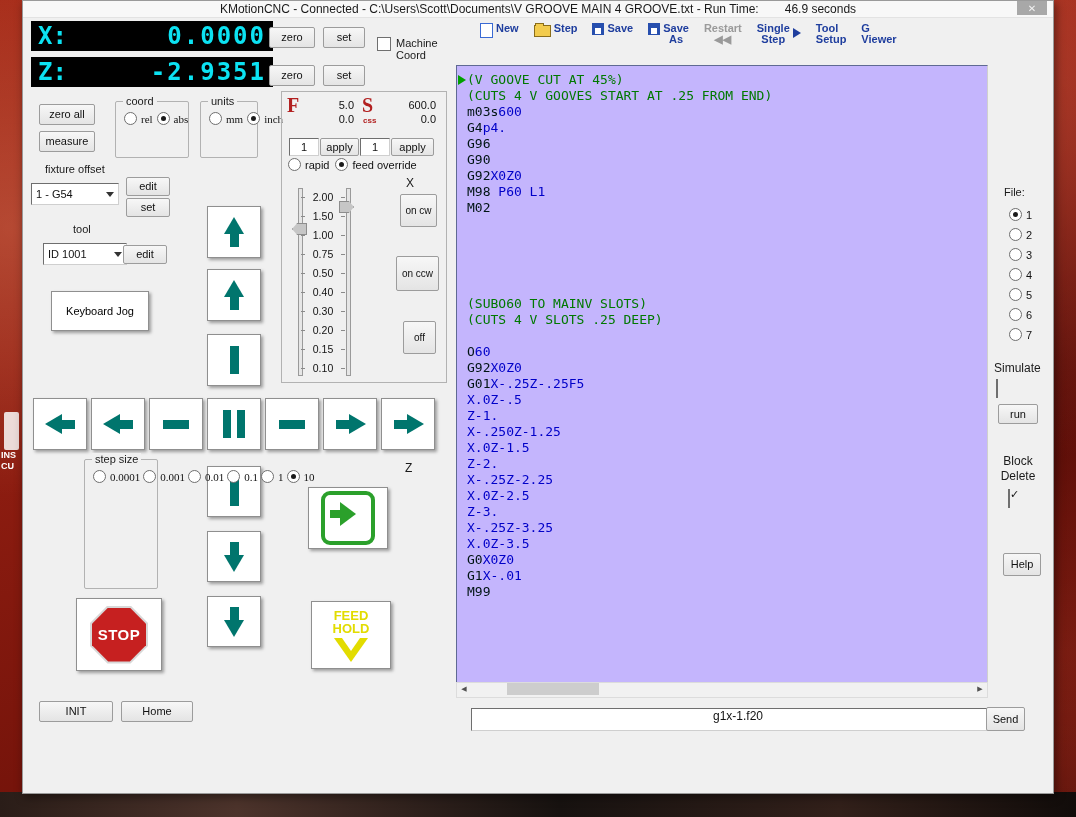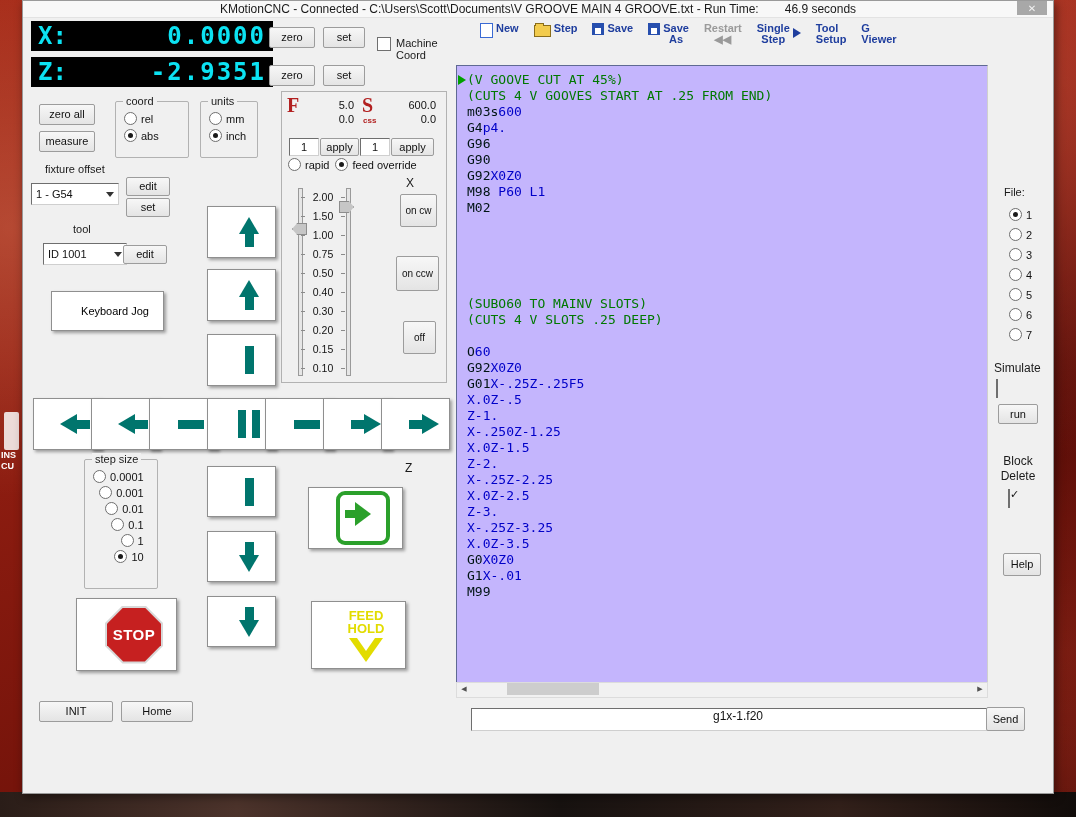--- a/index.html
+++ b/index.html
@@ -24,26 +24,26 @@
     display:flex;align-items:center;justify-content:center;font-size:12px;color:#1a1a1a;white-space:nowrap;}
   .title-runtime{margin-left:26px;}
   .close-btn{position:absolute;right:6px;top:0;width:30px;height:14px;background:#a8a8a8;color:#f2f2f2;
     font-size:10px;display:flex;align-items:center;justify-content:center;cursor:pointer;}
 
   
   .abs{position:absolute;}
   .btn{position:absolute;background:linear-gradient(#f7f7f7,#e4e4e4);border:1px solid #9c9c9c;border-radius:2px;
     font-size:11px;color:#111;display:flex;align-items:center;justify-content:center;cursor:pointer;line-height:11px;text-align:center;}
   .btn3d{position:absolute;background:#fff;border:1px solid #8f8f8f;box-shadow:2px 2px 3px rgba(0,0,0,.35);
-    display:flex;align-items:center;justify-content:center;cursor:pointer;padding-left:15px;}
+    display:flex;align-items:center;justify-content:center;cursor:pointer;}
   .sunken{background:#fff;border:1px solid;border-color:#6e6e6e #cfcfcf #cfcfcf #6e6e6e;}
   .lab{position:absolute;font-size:11px;color:#1a1a1a;white-space:nowrap;}
   .group{position:absolute;border:1px solid #b2b2b2;border-radius:2px;}
   .group .legend{position:absolute;top:-7px;left:7px;background:#f0f0f0;padding:0 3px;font-size:11px;color:#1a1a1a;}
-  .group-options{position:absolute;left:8px;top:10px;display:flex;flex-direction:column;gap:4px;}
+  .group-options{position:absolute;left:8px;top:10px;display:flex;flex-direction:row;gap:4px;font-family:Liberation Serif, serif;}
   .radio-row{display:flex;align-items:center;gap:4px;font-size:11px;color:#111;white-space:nowrap;cursor:pointer;}
   .radio{width:11px;height:11px;border-radius:50%;border:1px solid #6f6f6f;background:#fff;position:relative;flex:none;}
   .radio.selected::after{content:"";position:absolute;left:3px;top:3px;width:5px;height:5px;border-radius:50%;background:#1a1a1a;}
   .checkbox{width:12px;height:12px;border:1px solid #6f6f6f;background:#fff;position:relative;flex:none;cursor:pointer;}
   .checkbox.checked::after{content:"✓";position:absolute;left:1px;top:-2px;font-size:11px;color:#111;}
   .combo{position:absolute;display:flex;align-items:center;padding:0 4px;font-size:11px;color:#111;cursor:pointer;}
   .combo .dd{margin-left:auto;width:0;height:0;border-left:4px solid transparent;border-right:4px solid transparent;border-top:5px solid #333;}
 
   
   .dro-row{position:absolute;left:8px;width:228px;height:30px;background:#000;color:#0ce2f2;

